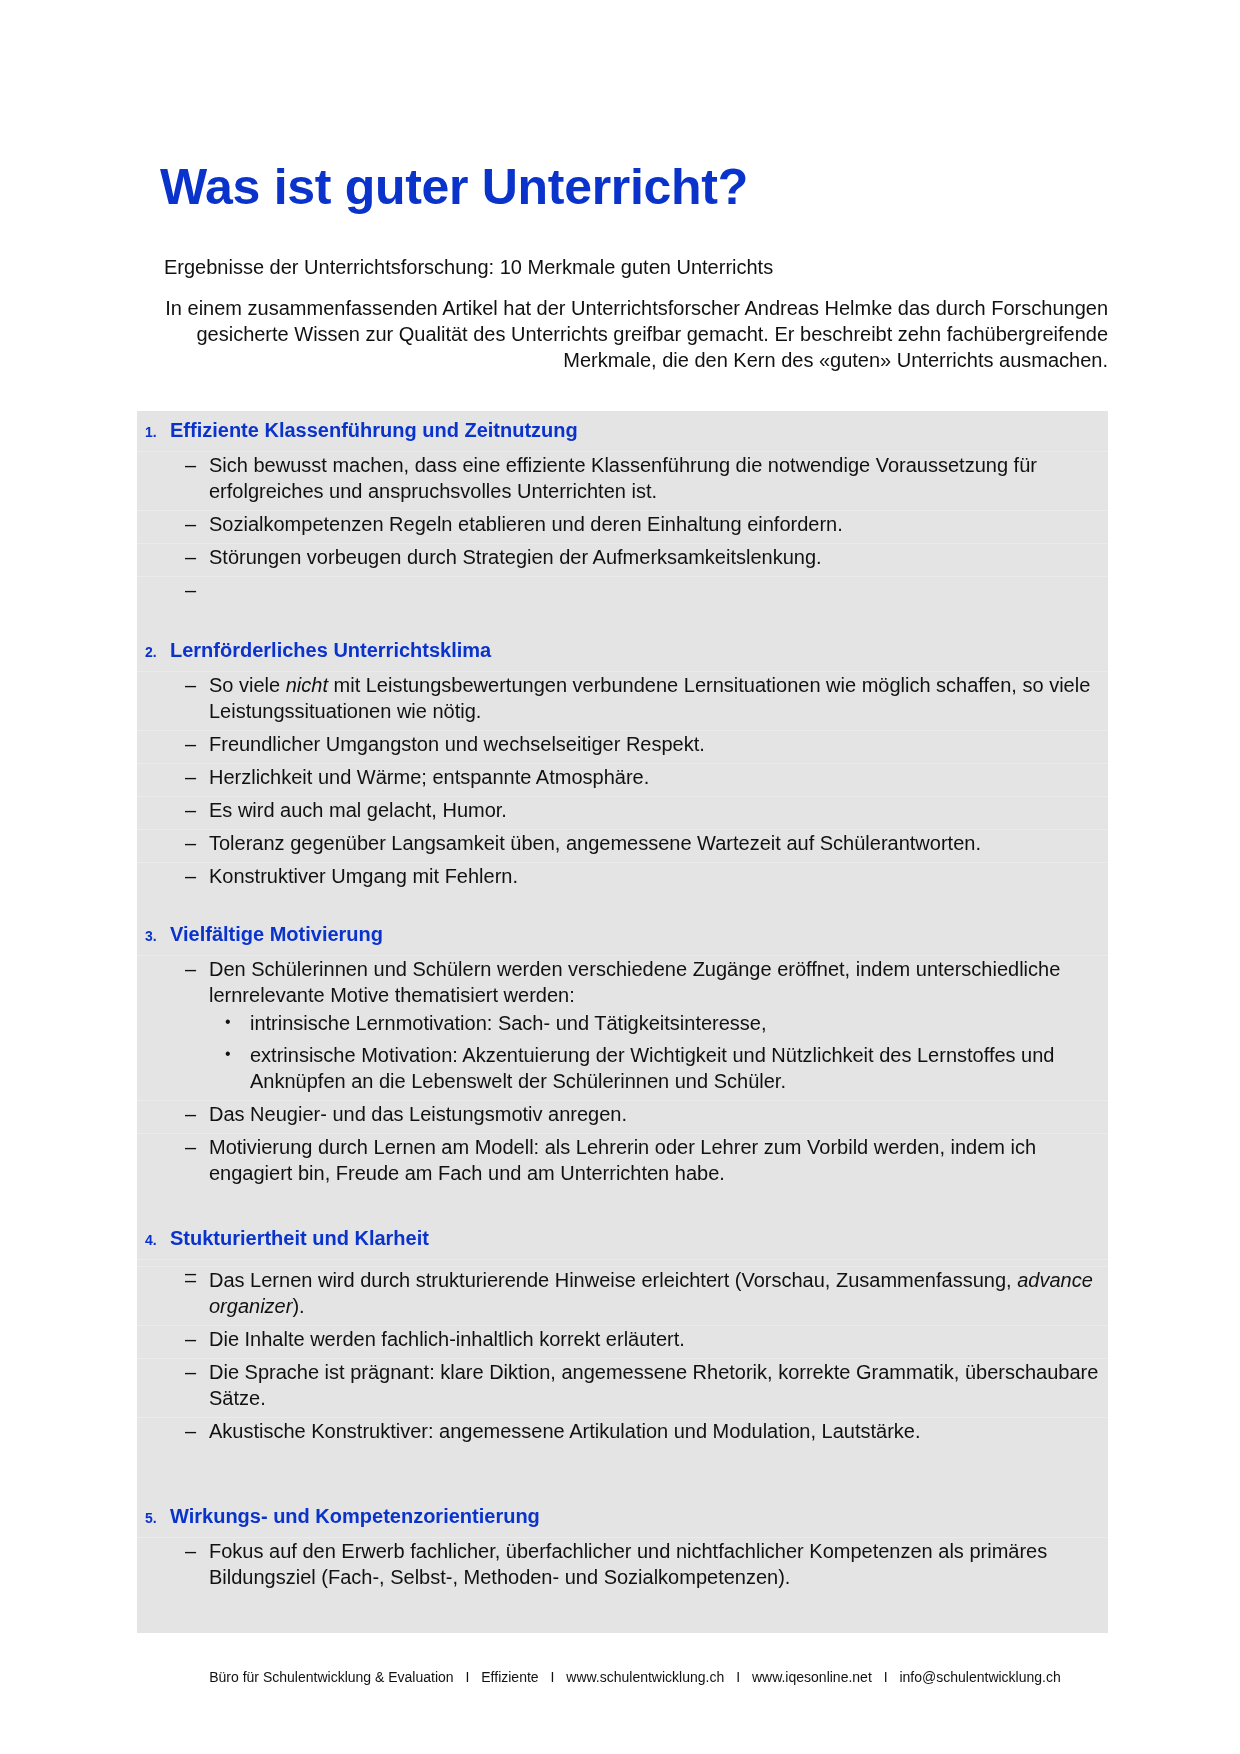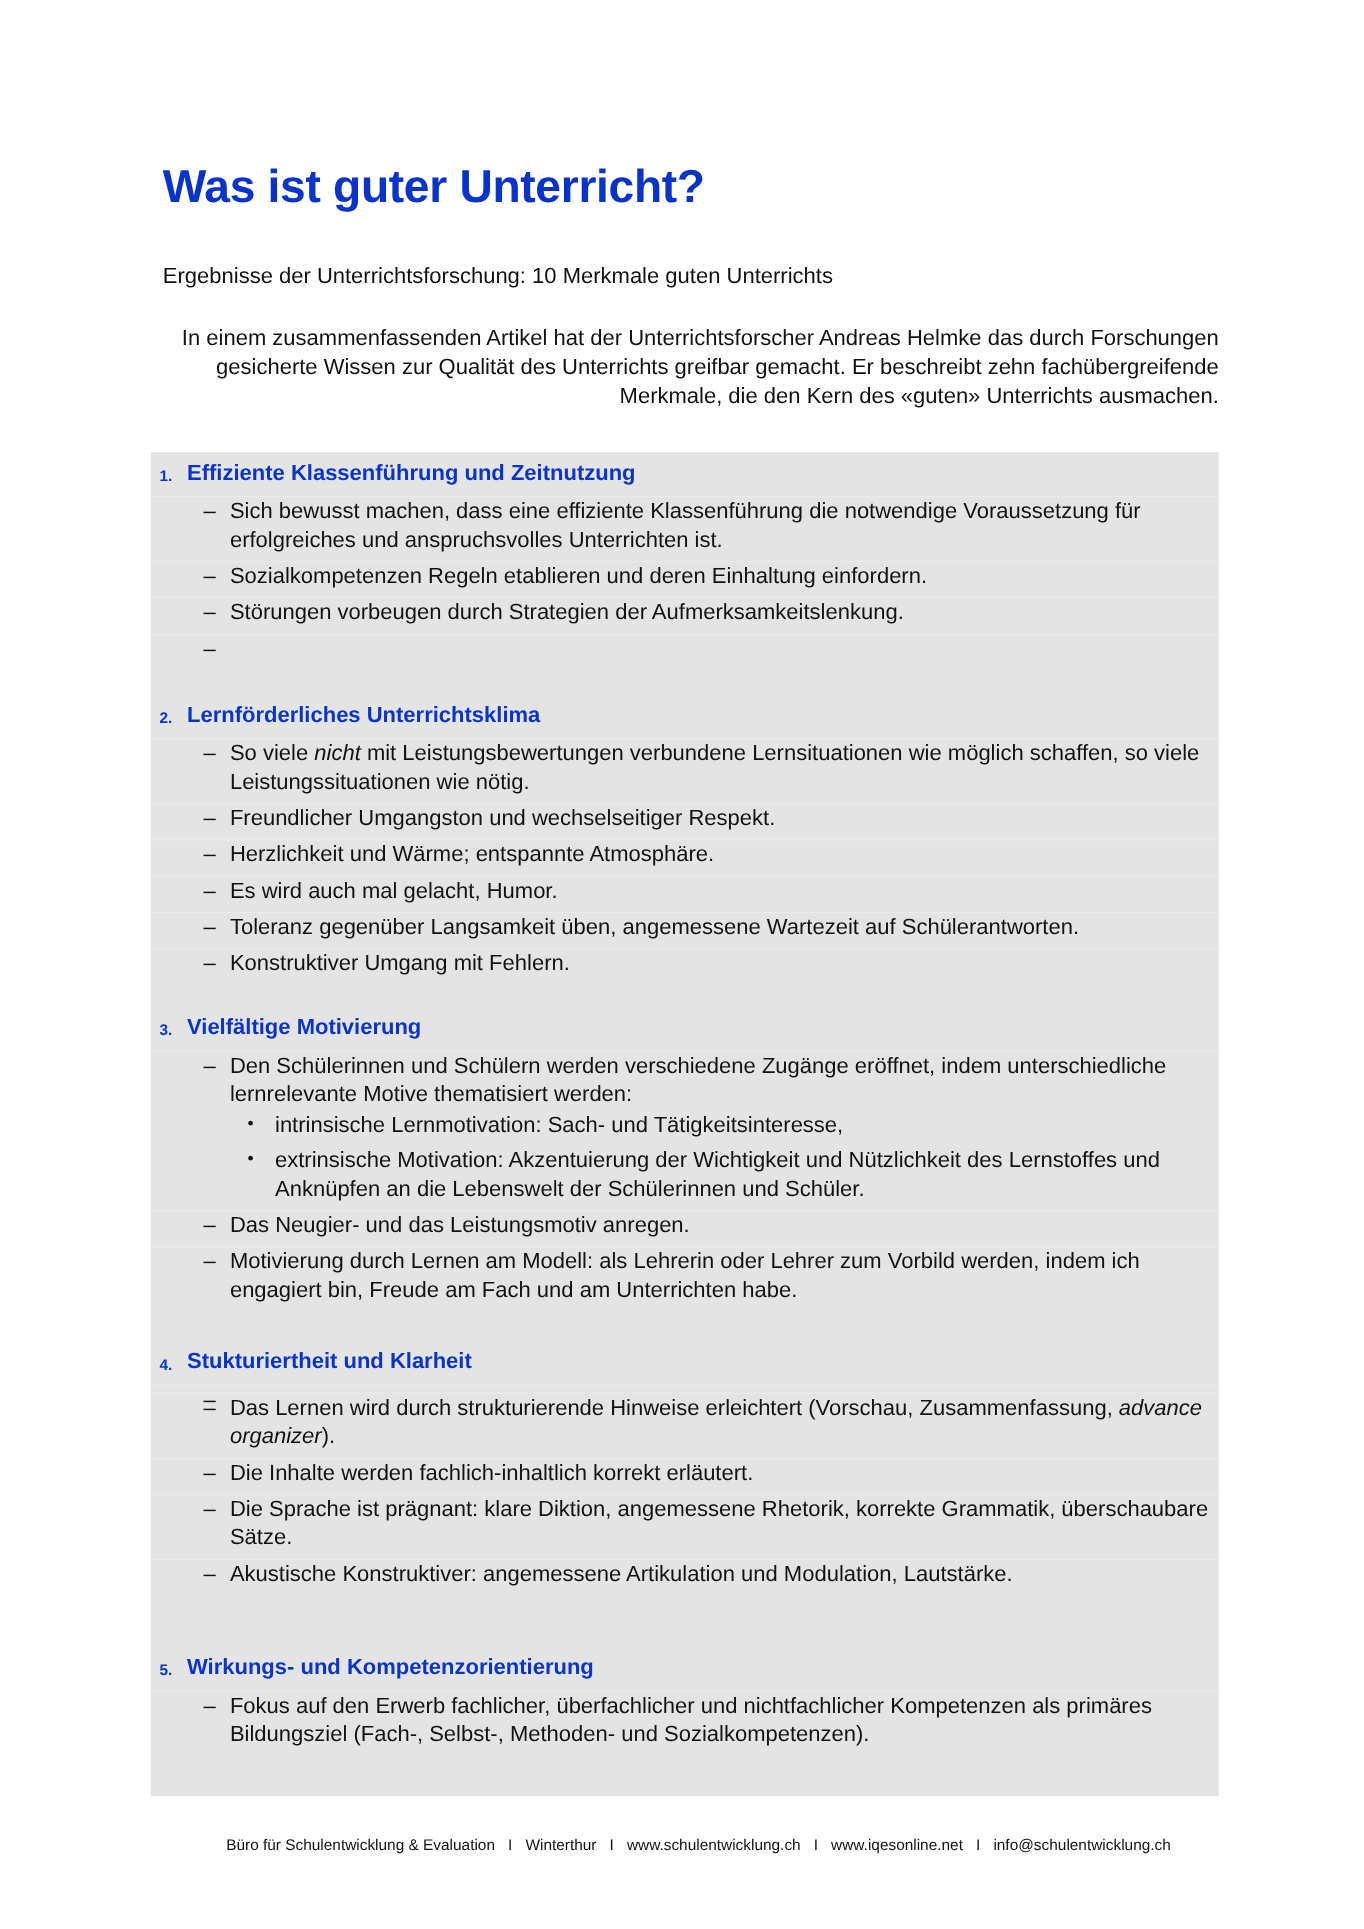--- a/index.html
+++ b/index.html
@@ -2,26 +2,26 @@
 <html><head>
 <meta charset="utf-8">
 <style>
   html, body { margin: 0; padding: 0; background: #ffffff; }
   body {
     width: 1240px; height: 1754px; position: relative; overflow: hidden;
     font-family: "Liberation Sans", sans-serif; color: #111111;
   }
   .title {
     position: absolute; left: 148px; top: 146px;
-    font-size: 42px; font-weight: bold; color: #0a33cc; margin: 0;
+    font-size: 50px; font-weight: bold; color: #0a33cc; margin: 12px;
     letter-spacing: -0.3px;
   }
   .subtitle {
     position: absolute; left: 148px; top: 240px;
-    font-size: 20px; margin: 0; color: #111;
+    font-size: 20px; margin: 16px; color: #111;
   }
   .intro {
     position: absolute; left: 148px; top: 295px; width: 960px;
     font-size: 20px; line-height: 26px; margin: 0; color: #111; text-align: right;
   }
   .box {
     position: absolute; left: 137px; top: 411px; width: 971px; height: 1222px;
     background: #e4e4e4;
   }
   .section { position: absolute; left: 0; width: 971px; }
@@ -124,20 +124,20 @@
     </div>
     <ul class="items">
       <li class="item"><span class="dash">–</span><span>Fokus auf den Erwerb fachlicher, überfachlicher und nichtfachlicher Kompetenzen als primäres Bildungsziel (Fach-, Selbst-, Methoden- und Sozialkompetenzen).</span></li>
     </ul>
   </div>
 </div>
 
 <div class="footer">
   <span>Büro für Schulentwicklung &amp; Evaluation</span>
   <span class="sep">I</span>
-  <span>Winterthur</span>
+  <span>Effiziente</span>
   <span class="sep">I</span>
   <span>www.schulentwicklung.ch</span>
   <span class="sep">I</span>
   <span>www.iqesonline.net</span>
   <span class="sep">I</span>
   <span>info@schulentwicklung.ch</span>
 </div>
 
 </body></html>

